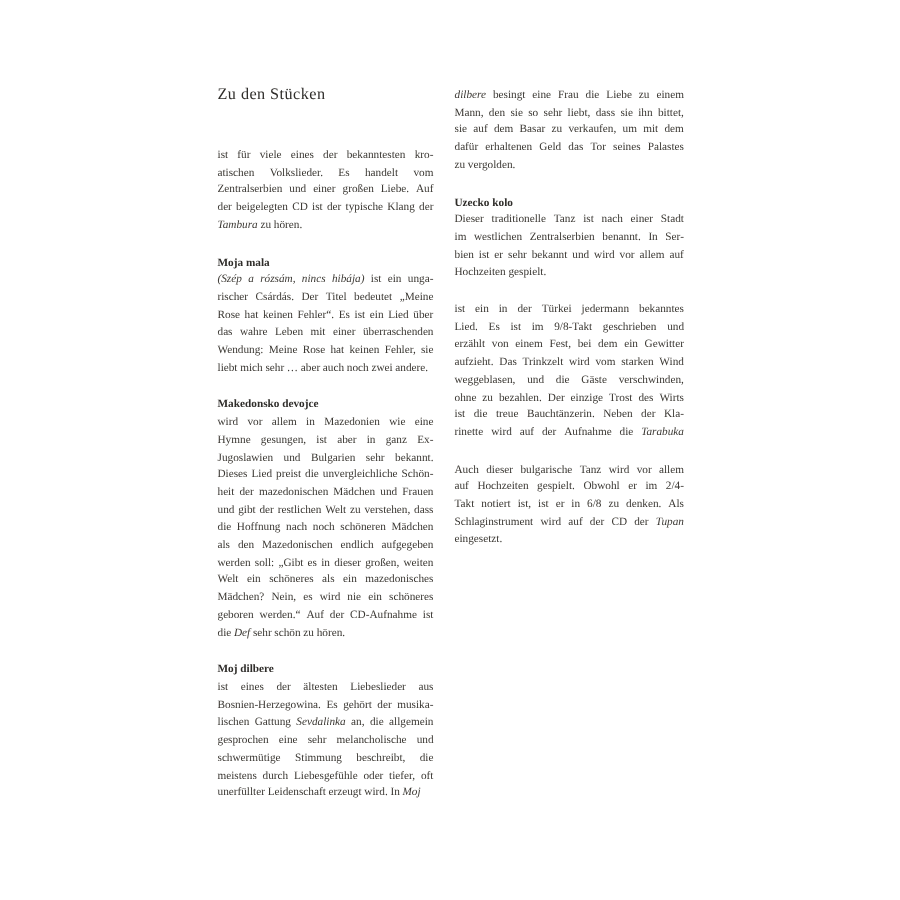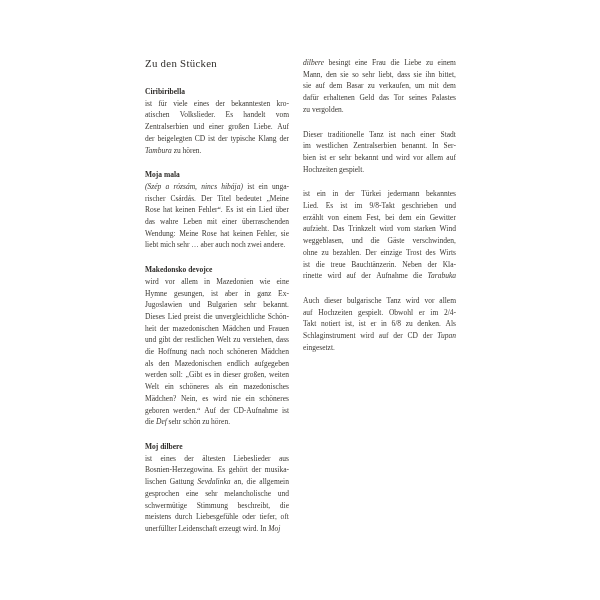--- a/index.html
+++ b/index.html
@@ -19,21 +19,21 @@
     color: #3b3833;
   }
   .col { position: absolute; top: 57px; }
   .col-left  { left: 145px; width: 144px; }
   .col-right { left: 303px; width: 153px; }
   .page-title {
     font-size: 10.8px;
     line-height: 12px;
     letter-spacing: 0.3px;
     color: #2f2d2a;
-    margin-bottom: 17px;
+    margin-bottom: 28px;
   }
   .section { margin-bottom: 13px; }
   .sec-heading {
     font-weight: 700;
     font-size: 7.5px;
     line-height: 11.7px;
     color: #2f2d2a;
   }
   .line {
     display: flex;
@@ -46,21 +46,20 @@
   .it { font-style: italic; }
 </style>
 </head>
 <body>
 
 <div class="page" style="color: rgb(59, 56, 51); background: rgb(255, 255, 255);">
   <div class="col col-left">
     <div class="page-title">Zu den Stücken</div>
     <div id="col-left-sections">
         <div class="section">
-          <div class="sec-heading">Ciribiribella</div>
           <div class="line just">
             <span class="w">ist</span>
             <span class="w">für</span>
             <span class="w">viele</span>
             <span class="w">eines</span>
             <span class="w">der</span>
             <span class="w">bekanntesten</span>
             <span class="w">kro-</span>
           </div>
           <div class="line just">
@@ -366,20 +365,21 @@
           <span class="w">Tor</span>
           <span class="w">seines</span>
           <span class="w">Palastes</span>
         </div>
         <div class="line last">
           <span class="w">zu</span>
           <span class="w">vergolden.</span>
         </div>
       </div>
       <div class="section">
+        <div class="sec-heading">Uzecko kolo</div>
         <div class="line just">
           <span class="w">Dieser</span>
           <span class="w">traditionelle</span>
           <span class="w">Tanz</span>
           <span class="w">ist</span>
           <span class="w">nach</span>
           <span class="w">einer</span>
           <span class="w">Stadt</span>
         </div>
         <div class="line just">

